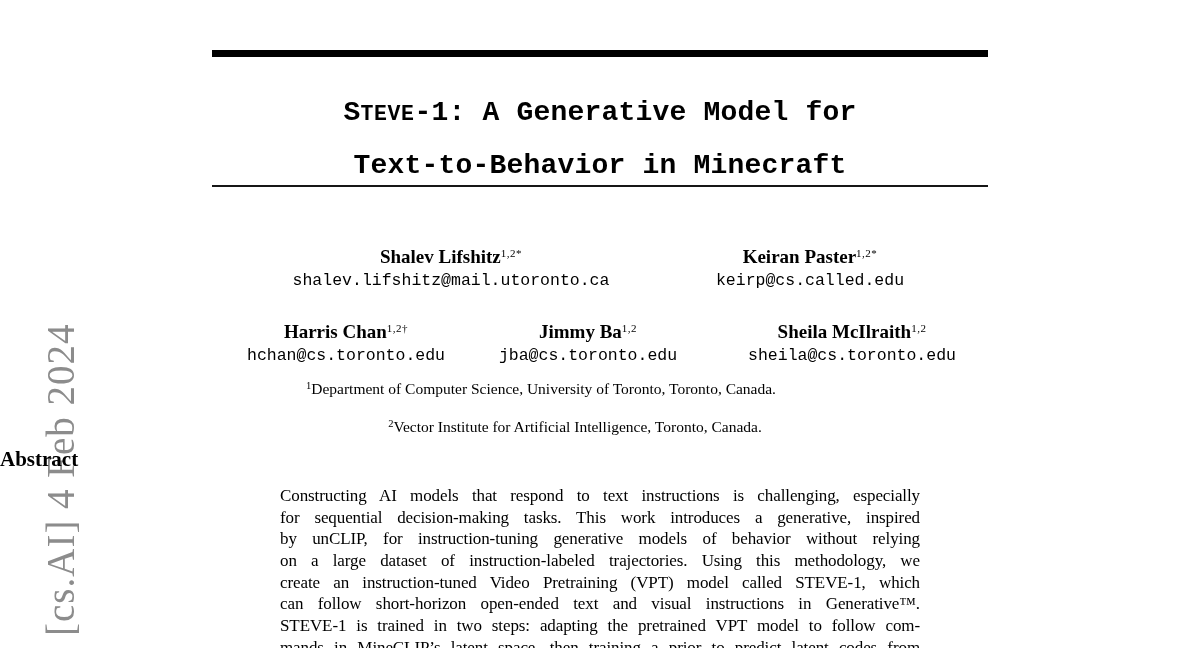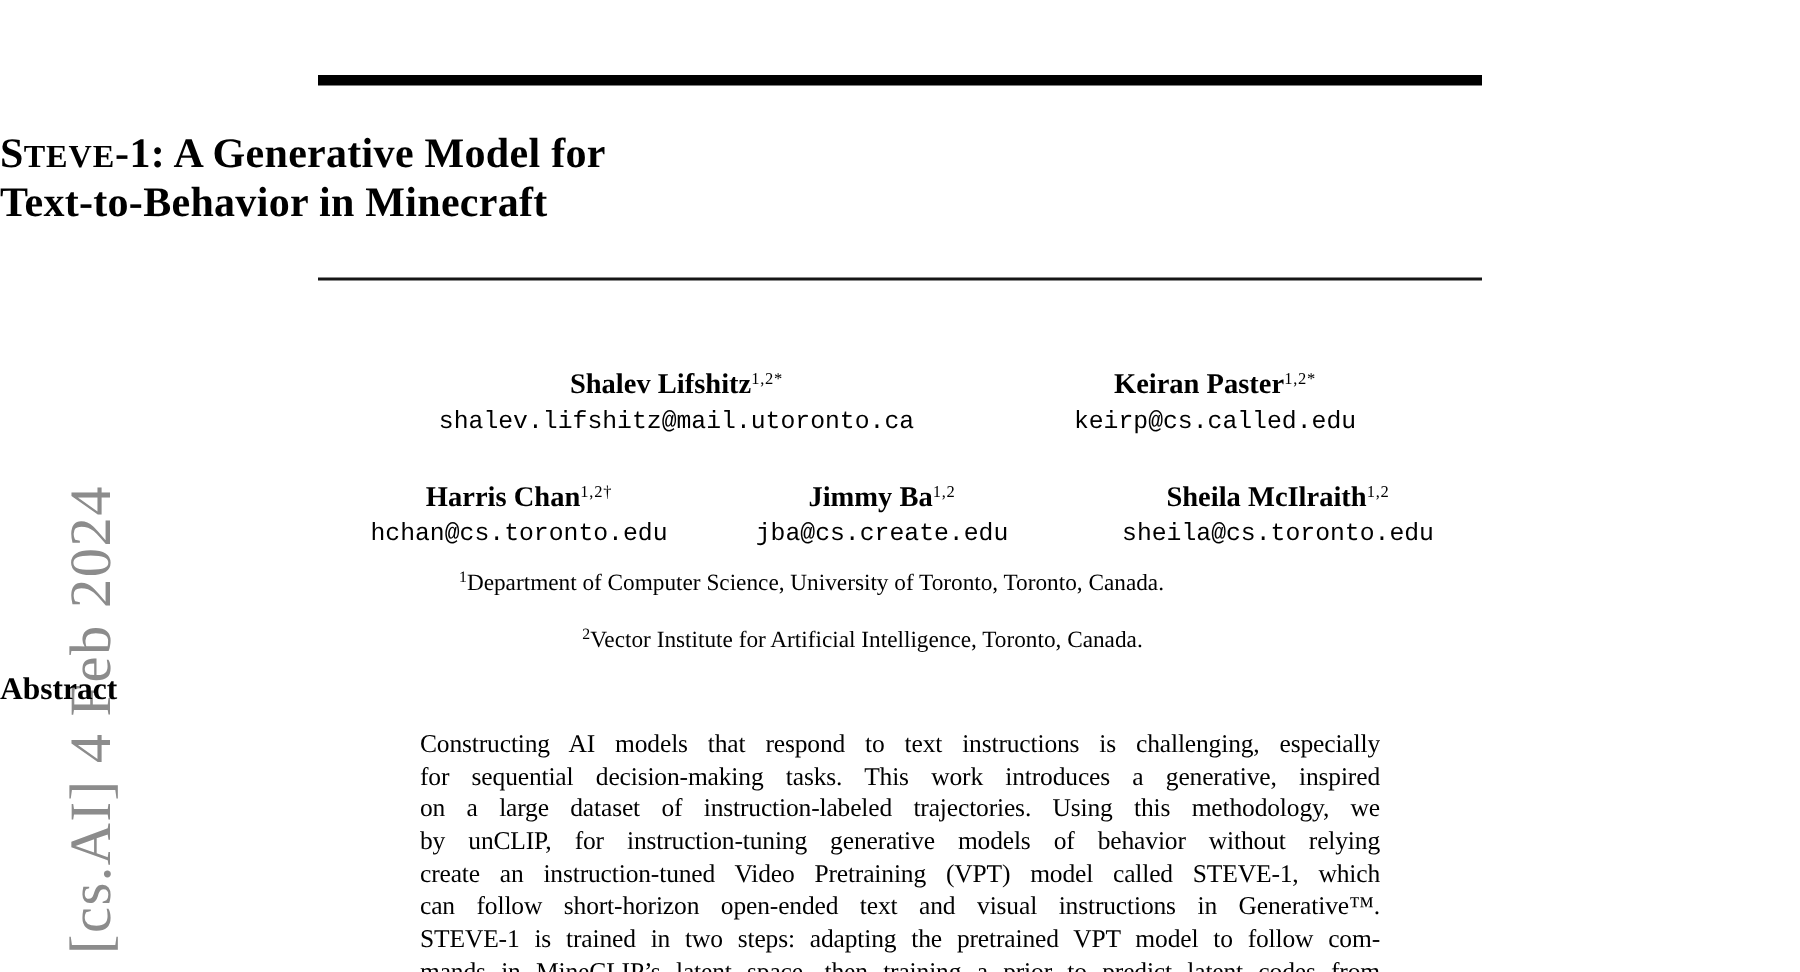--- a/index.html
+++ b/index.html
@@ -27,22 +27,22 @@
     letter-spacing: 1px;
   }
 
   
   .rule-top { position: absolute; left: 212px; top: 50px; width: 776px; height: 7px; background: #000; }
   .rule-mid { position: absolute; left: 212px; top: 185px; width: 776px; height: 2px; background: #161616; }
 
   
   .title {
     position: absolute; left: 0; right: 0; top: 87px;
-    font-weight: bold;
-    font-size: 28px; line-height: 32px; letter-spacing: 0.2px;
+    text-align: center; font-weight: bold;
+    font-size: 28px; line-height: 52px; letter-spacing: 0.2px; font-family: Liberation Mono, monospace;
   }
   .sc-small { font-size: 21.5px; letter-spacing: 0.6px; }
 
   
   .author-card {
     position: absolute;
     transform: translateX(-50%);
     text-align: center;
     white-space: nowrap;
   }
@@ -105,37 +105,37 @@
     <div class="author-email">keirp@cs.called.edu</div>
   </div>
 
   <div class="author-card row2" style="left:346px;">
     <div class="author-name"><span>Harris Chan</span><span class="author-sup">1,2†</span></div>
     <div class="author-email">hchan@cs.toronto.edu</div>
   </div>
 
   <div class="author-card row2" style="left:588px;">
     <div class="author-name"><span>Jimmy Ba</span><span class="author-sup">1,2</span></div>
-    <div class="author-email">jba@cs.create.edu</div>
+    <div class="author-email">jba@cs.toronto.edu</div>
   </div>
 
   <div class="author-card row2" style="left:852px;text-align:center;">
     <div class="author-name"><span>Sheila McIlraith</span><span class="author-sup">1,2</span></div>
     <div class="author-email">sheila@cs.toronto.edu</div>
   </div>
 
   <div class="affil-line" style="left:541px; top:376px;"><span class="affil-sup">1</span><span>Department of Computer Science, University of Toronto, Toronto, Canada.</span></div>
   <div class="affil-line" style="left:575px; top:414px;text-align:center;"><span class="affil-sup">2</span><span>Vector Institute for Artificial Intelligence, Toronto, Canada.</span></div>
 
   <div class="abstract-heading">Abstract</div>
 
   <div class="abstract">
     <div class="abs-line">Constructing AI models that respond to text instructions is challenging, especially</div>
     <div class="abs-line">for sequential decision-making tasks. This work introduces a generative, inspired</div>
+    <div class="abs-line">by unCLIP, for instruction-tuning generative models of behavior without relying</div>
     <div class="abs-line">on a large dataset of instruction-labeled trajectories. Using this methodology, we</div>
-    <div class="abs-line">by unCLIP, for instruction-tuning generative models of behavior without relying</div>
     <div class="abs-line">create an instruction-tuned Video Pretraining (VPT) model called STEVE-1, which</div>
     <div class="abs-line">can follow short-horizon open-ended text and visual instructions in Generative™.</div>
     <div class="abs-line">STEVE-1 is trained in two steps: adapting the pretrained VPT model to follow com-</div>
     <div class="abs-line">mands in MineCLIP’s latent space, then training a prior to predict latent codes from</div>
   </div>
 
 </div>
 
 </body></html>

